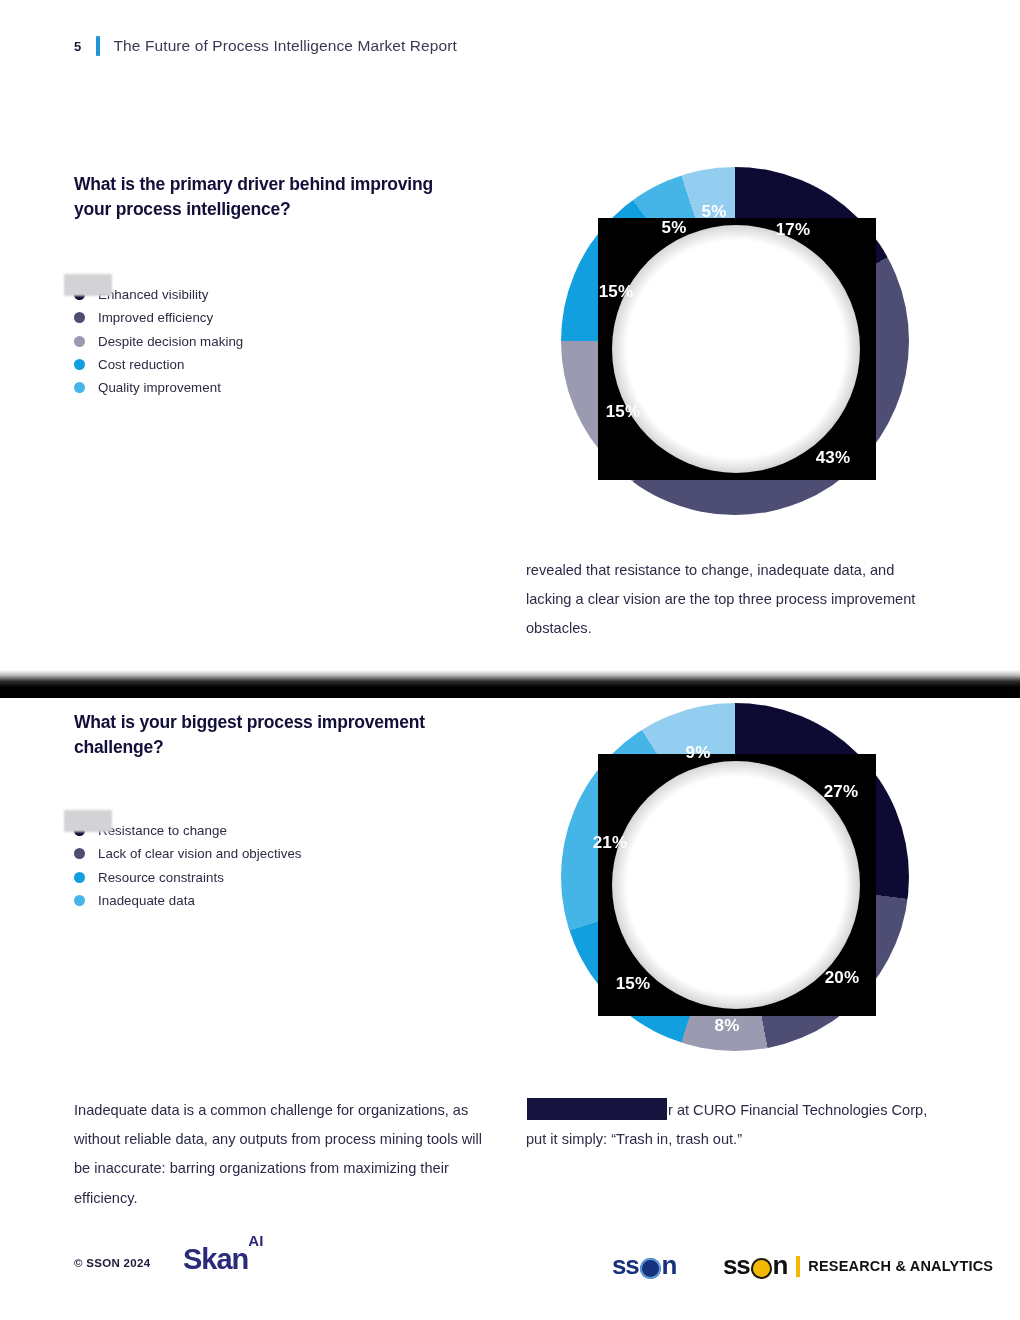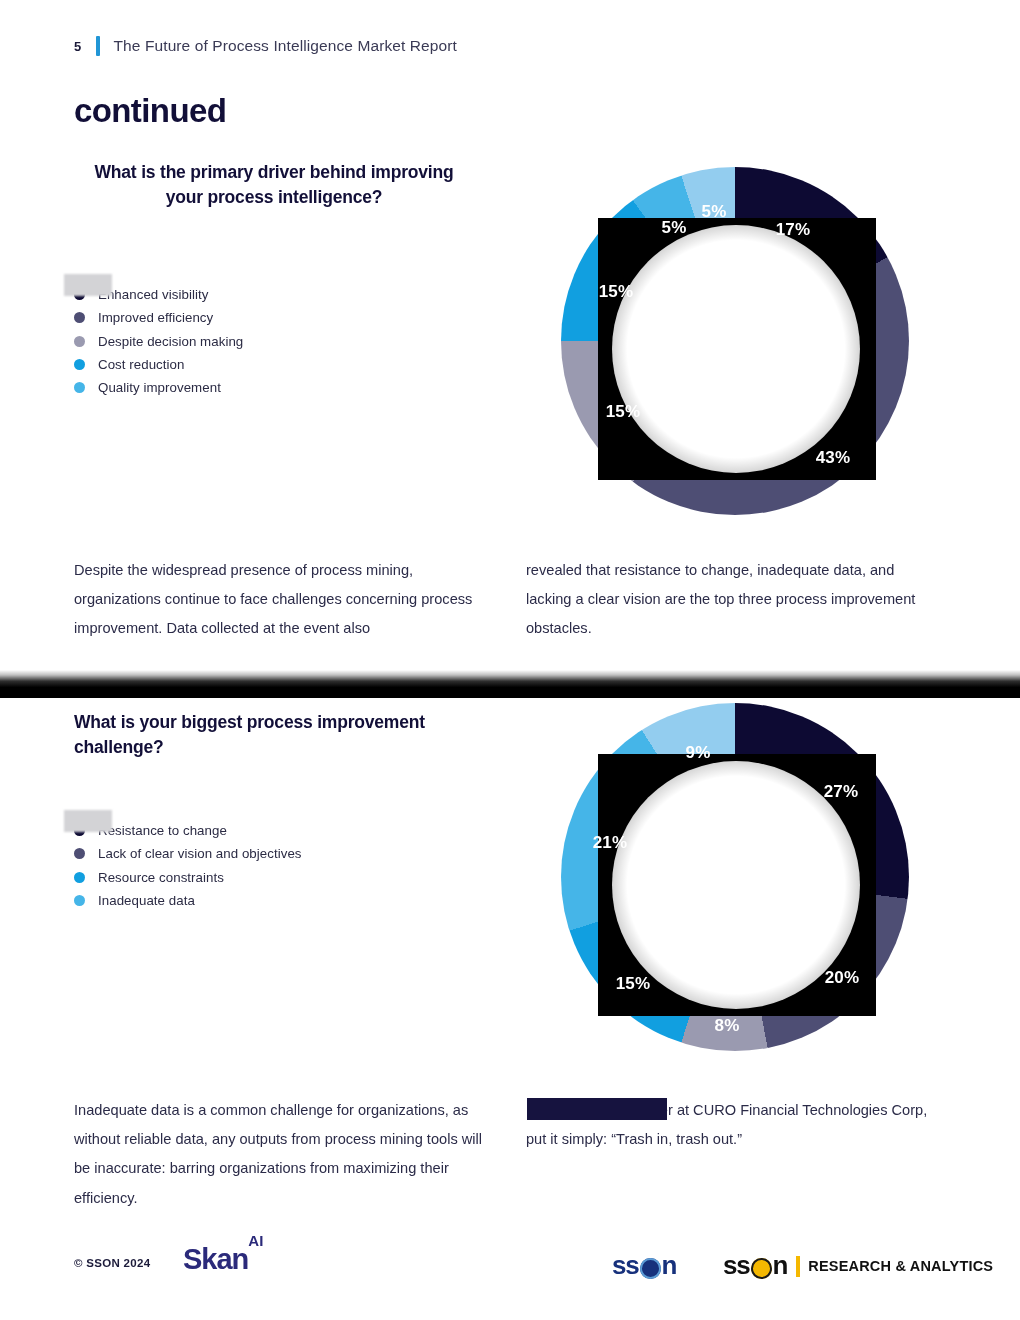--- a/index.html
+++ b/index.html
@@ -16,21 +16,21 @@
   .hdr-rule{width:4px;height:20px;background:#2196d6;border-radius:1px;}
   .hdr-title{font-size:15.5px;color:#3a3a55;letter-spacing:.1px;}
 
   
   .continued{position:absolute;left:74px;top:92px;font-size:33px;font-weight:800;
              color:#120f38;letter-spacing:-.6px;}
 
   
   .q{position:absolute;left:74px;font-size:17.5px;font-weight:800;color:#120f38;
      line-height:1.45;letter-spacing:-.2px;width:400px;}
-  .q1{top:160px;text-align:center;}
+  .q1{top:172px;}
   .q2{top:710px;}
 
   
   .legend{position:absolute;left:74px;width:420px;}
   .legend1{top:283px;}
   .legend2{top:819px;}
   .lg-row{display:flex;align-items:center;height:23.3px;}
   .dot{width:11px;height:11px;border-radius:50%;flex:0 0 11px;margin-right:13px;}
   .lg-label{font-size:13.3px;color:#2b2b44;letter-spacing:.05px;}
 
@@ -99,21 +99,20 @@
 <body>
 
 <div class="page">
 
   <div class="hdr">
     <span class="hdr-num">5</span>
     <span class="hdr-rule"></span>
     <span class="hdr-title">The Future of Process Intelligence Market Report</span>
   </div>
 
-  <div class="continued">continued</div>
 
   <div class="q q1">What is the primary driver behind improving your process intelligence?</div>
 
   <div class="legend legend1">
     <div class="lg-row">
       <span class="dot" style="background:#0d0a33"></span>
       <span class="lg-label">Enhanced visibility</span>
     </div>
     <div class="lg-row">
       <span class="dot" style="background:#4e4e74"></span>
@@ -141,21 +140,20 @@
 
   <div class="overlay ov1"></div>
   <div class="ovglow ovglow1"></div>
   <div class="pctlabel" style="left:793px;top:230px">17%</div>
   <div class="pctlabel" style="left:833px;top:458px">43%</div>
   <div class="pctlabel" style="left:623px;top:412px">15%</div>
   <div class="pctlabel" style="left:616px;top:292px">15%</div>
   <div class="pctlabel" style="left:674px;top:228px">5%</div>
   <div class="pctlabel" style="left:714px;top:212px">5%</div>
 
-  <div class="para p-l1">Despite the widespread presence of process mining, organizations continue to face challenges concerning process improvement. Data collected at the event also</div>
   <div class="para p-r1">revealed that resistance to change, inadequate data, and lacking a clear vision are the top three process improvement obstacles.</div>
 
   <div class="divider"></div>
 
   <div class="q q2">What is your biggest process improvement challenge?</div>
 
   <div class="legend legend2">
     <div class="lg-row">
       <span class="dot" style="background:#0d0a33"></span>
       <span class="lg-label">Resistance to change</span>

